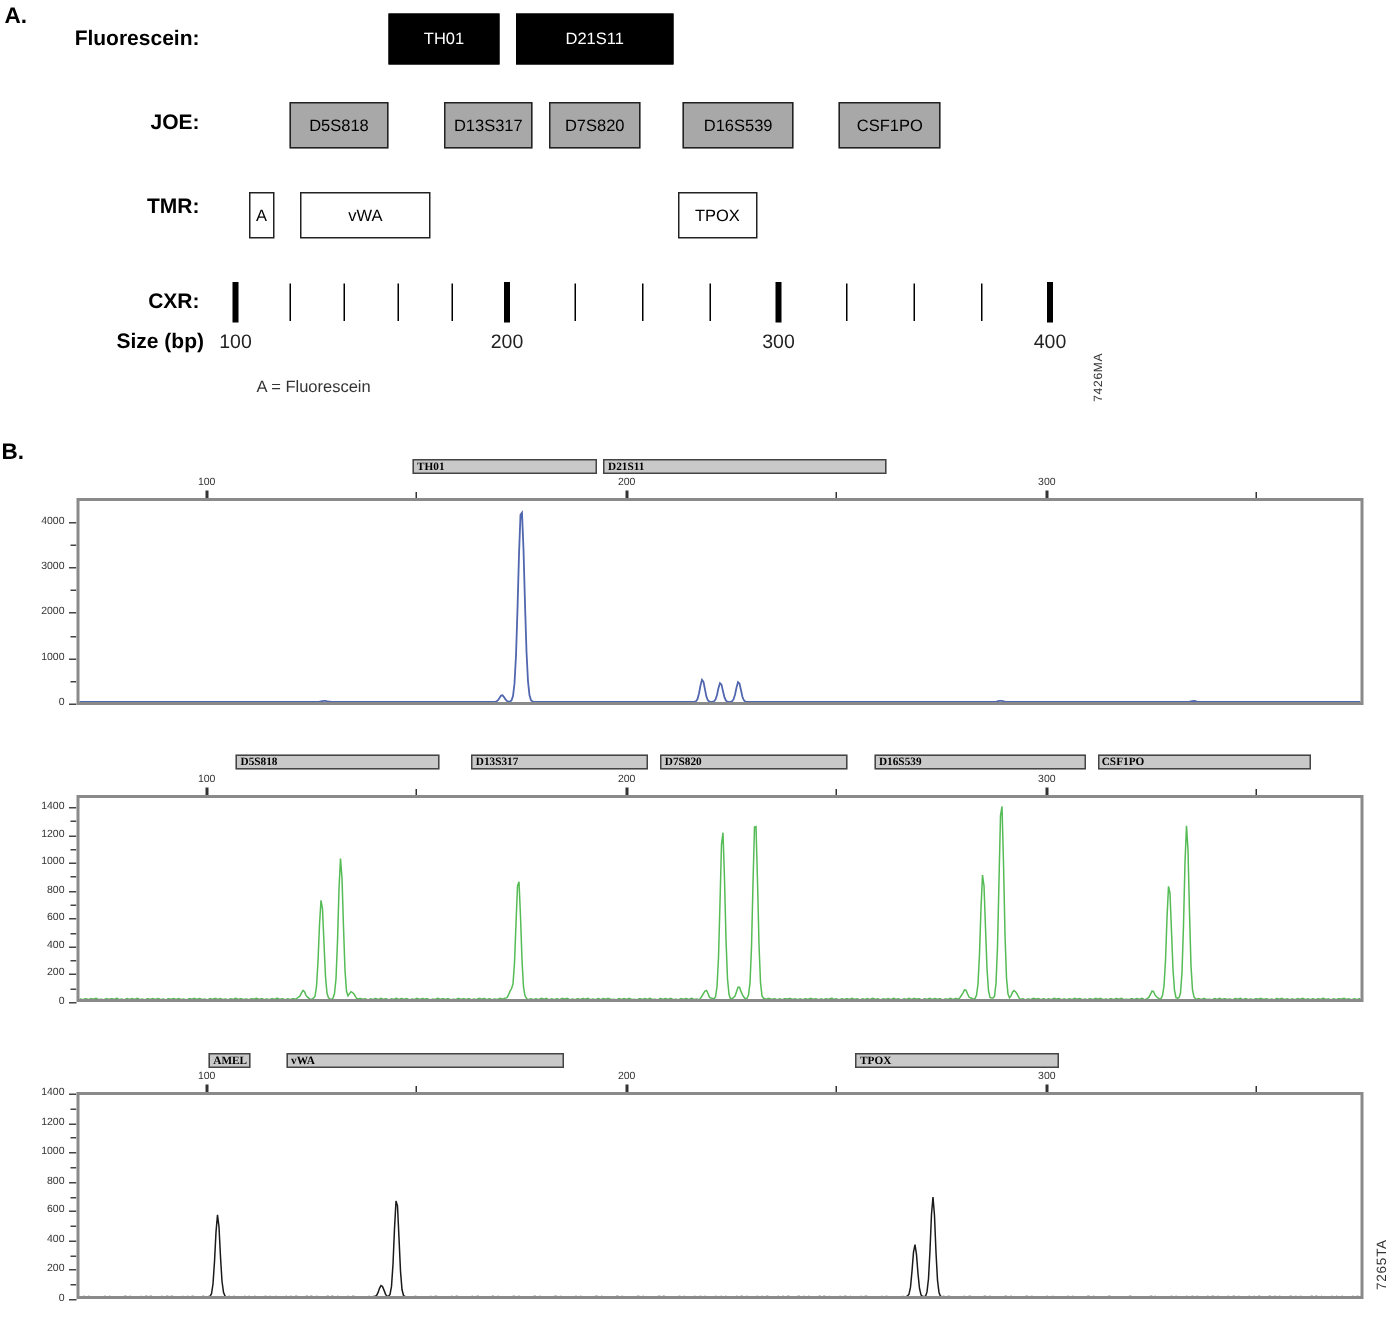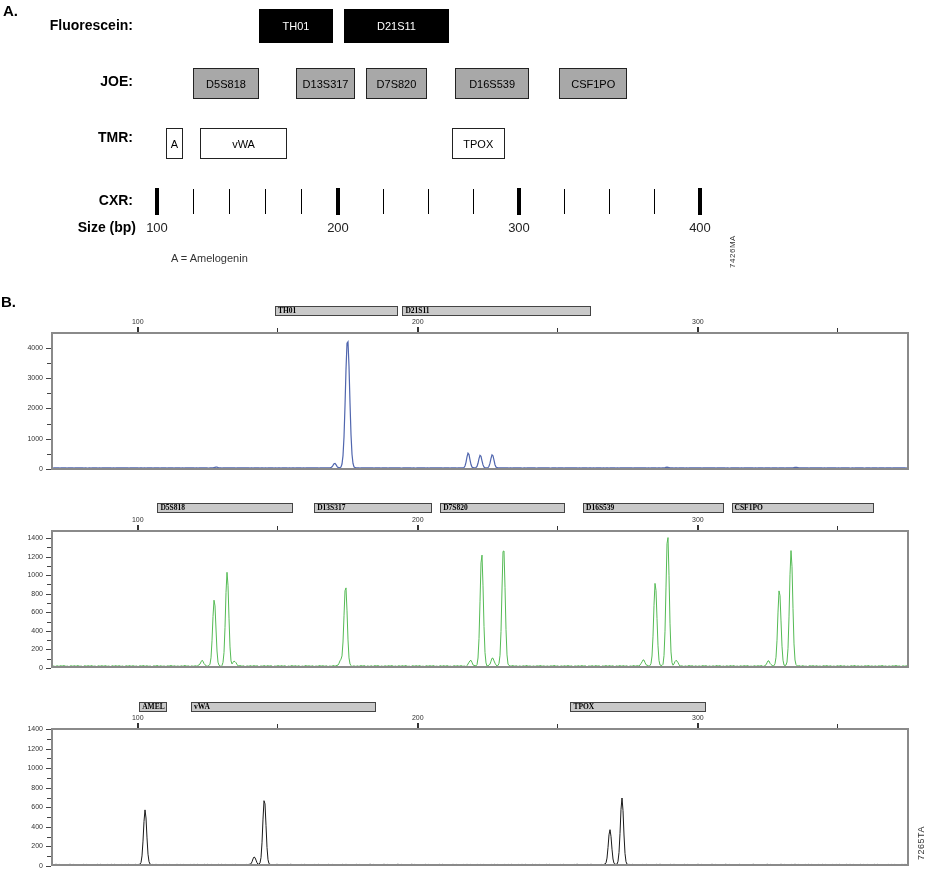--- a/index.html
+++ b/index.html
@@ -61,21 +61,21 @@
       <div class="ladder-tick" style="left: 427.9px; top: 189px; width: 1.2px; height: 25px;"></div>
       <div class="ladder-tick" style="left: 473.1px; top: 189px; width: 1.2px; height: 25px;"></div>
       <div class="ladder-tick" style="left: 563.6px; top: 189px; width: 1.2px; height: 25px;"></div>
       <div class="ladder-tick" style="left: 608.9px; top: 189px; width: 1.2px; height: 25px;"></div>
       <div class="ladder-tick" style="left: 654.1px; top: 189px; width: 1.2px; height: 25px;"></div>
       <div class="abs row-label" style="left: 0px; top: 219px; width: 136px;">Size (bp)</div>
       <div class="size-num" style="left: 135px; top: 220px;">100</div>
       <div class="size-num" style="left: 316px; top: 220px;">200</div>
       <div class="size-num" style="left: 497px; top: 220px;">300</div>
       <div class="size-num" style="left: 678px; top: 220px;">400</div>
-      <div class="footnote" style="left: 171px; top: 252px;">A = Amelogenin</div>
+      <div class="footnote" style="left: 171px; top: 252px;">A = Fluorescein</div>
       <div class="side-code" style="left: 712px; top: 247px; width: 40px; text-align: center;">7426MA</div>
     </div>
 
   <div class="abs panel-label" style="left:1px;top:293px;">B.</div>
   <div id="panelB" class="abs" style="left:0;top:285px;width:929px;height:602px;top:0;height:887px;pointer-events:none;">
       <div class="trace-bar" style="left: 275px; top: 306px; width: 123.2px;">TH01</div>
       <div class="trace-bar" style="left: 402.4px; top: 306px; width: 189px;">D21S11</div>
       <div class="x-tick" style="left: 137.1px; top: 327px; width: 1.5px; height: 9px;"></div>
       <div class="x-tick-label" style="left: 122.8px; top: 318px;">100</div>
       <div class="x-tick" style="left: 417.1px; top: 327px; width: 1.5px; height: 9px;"></div>

